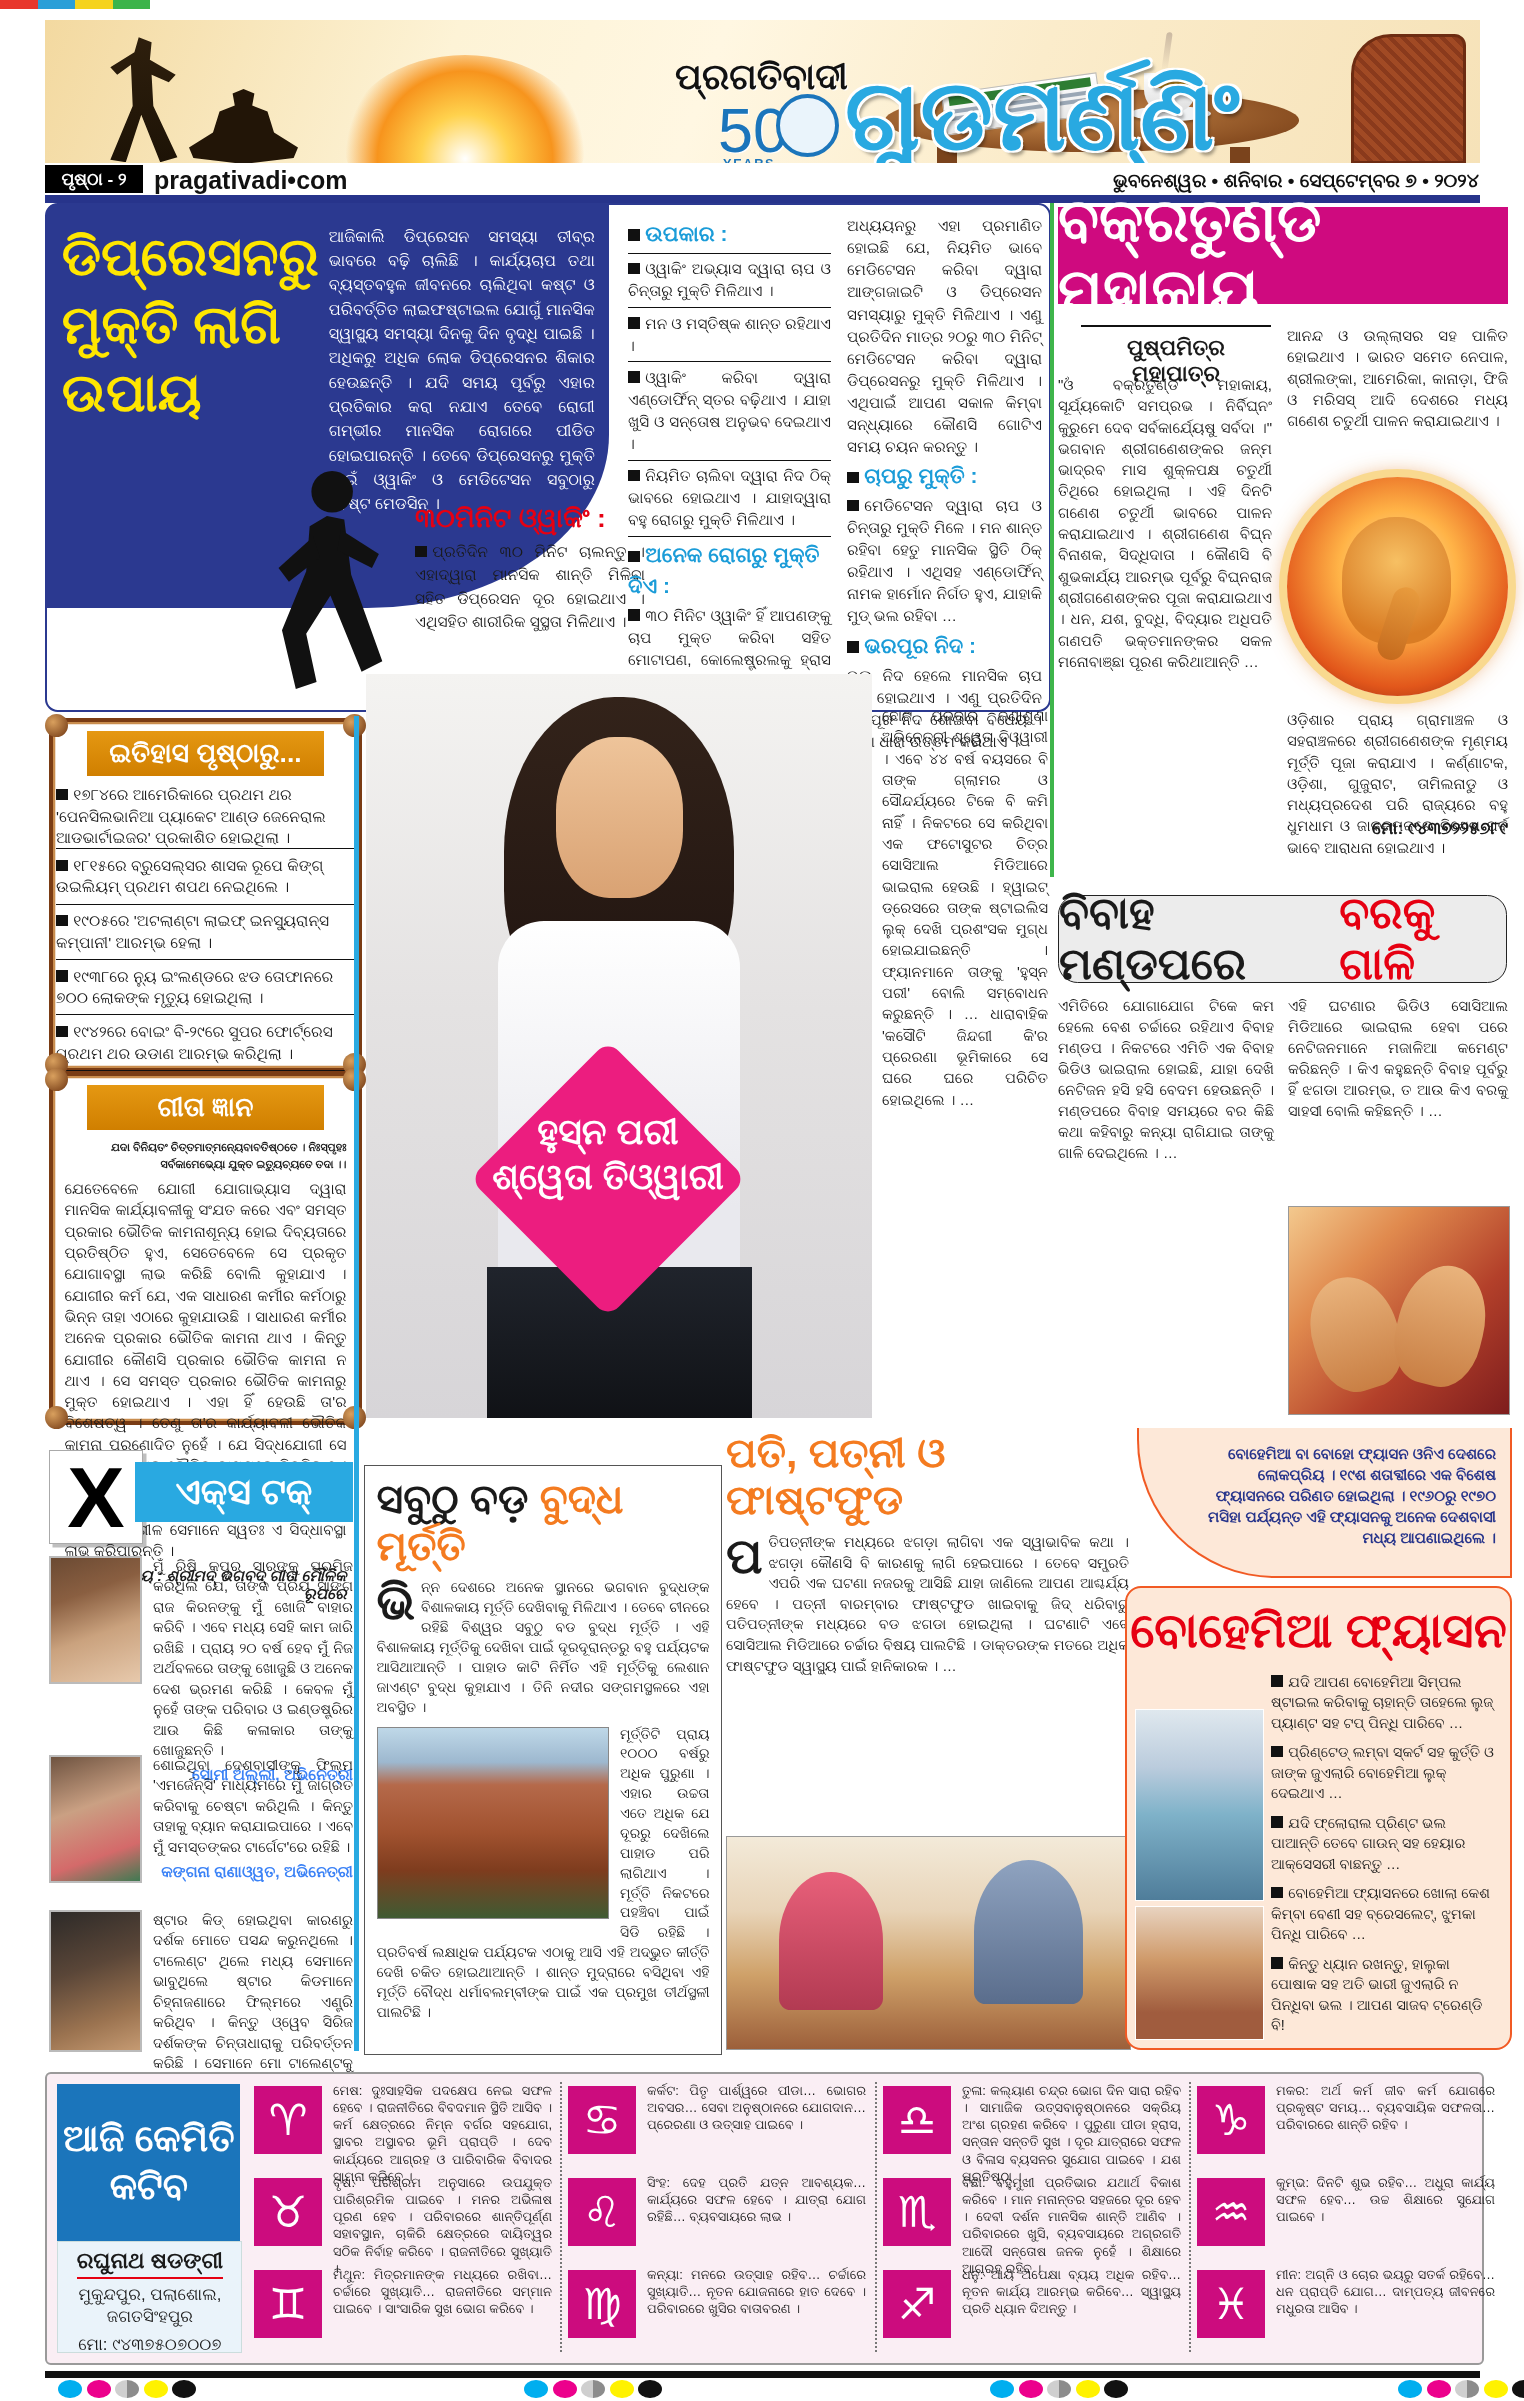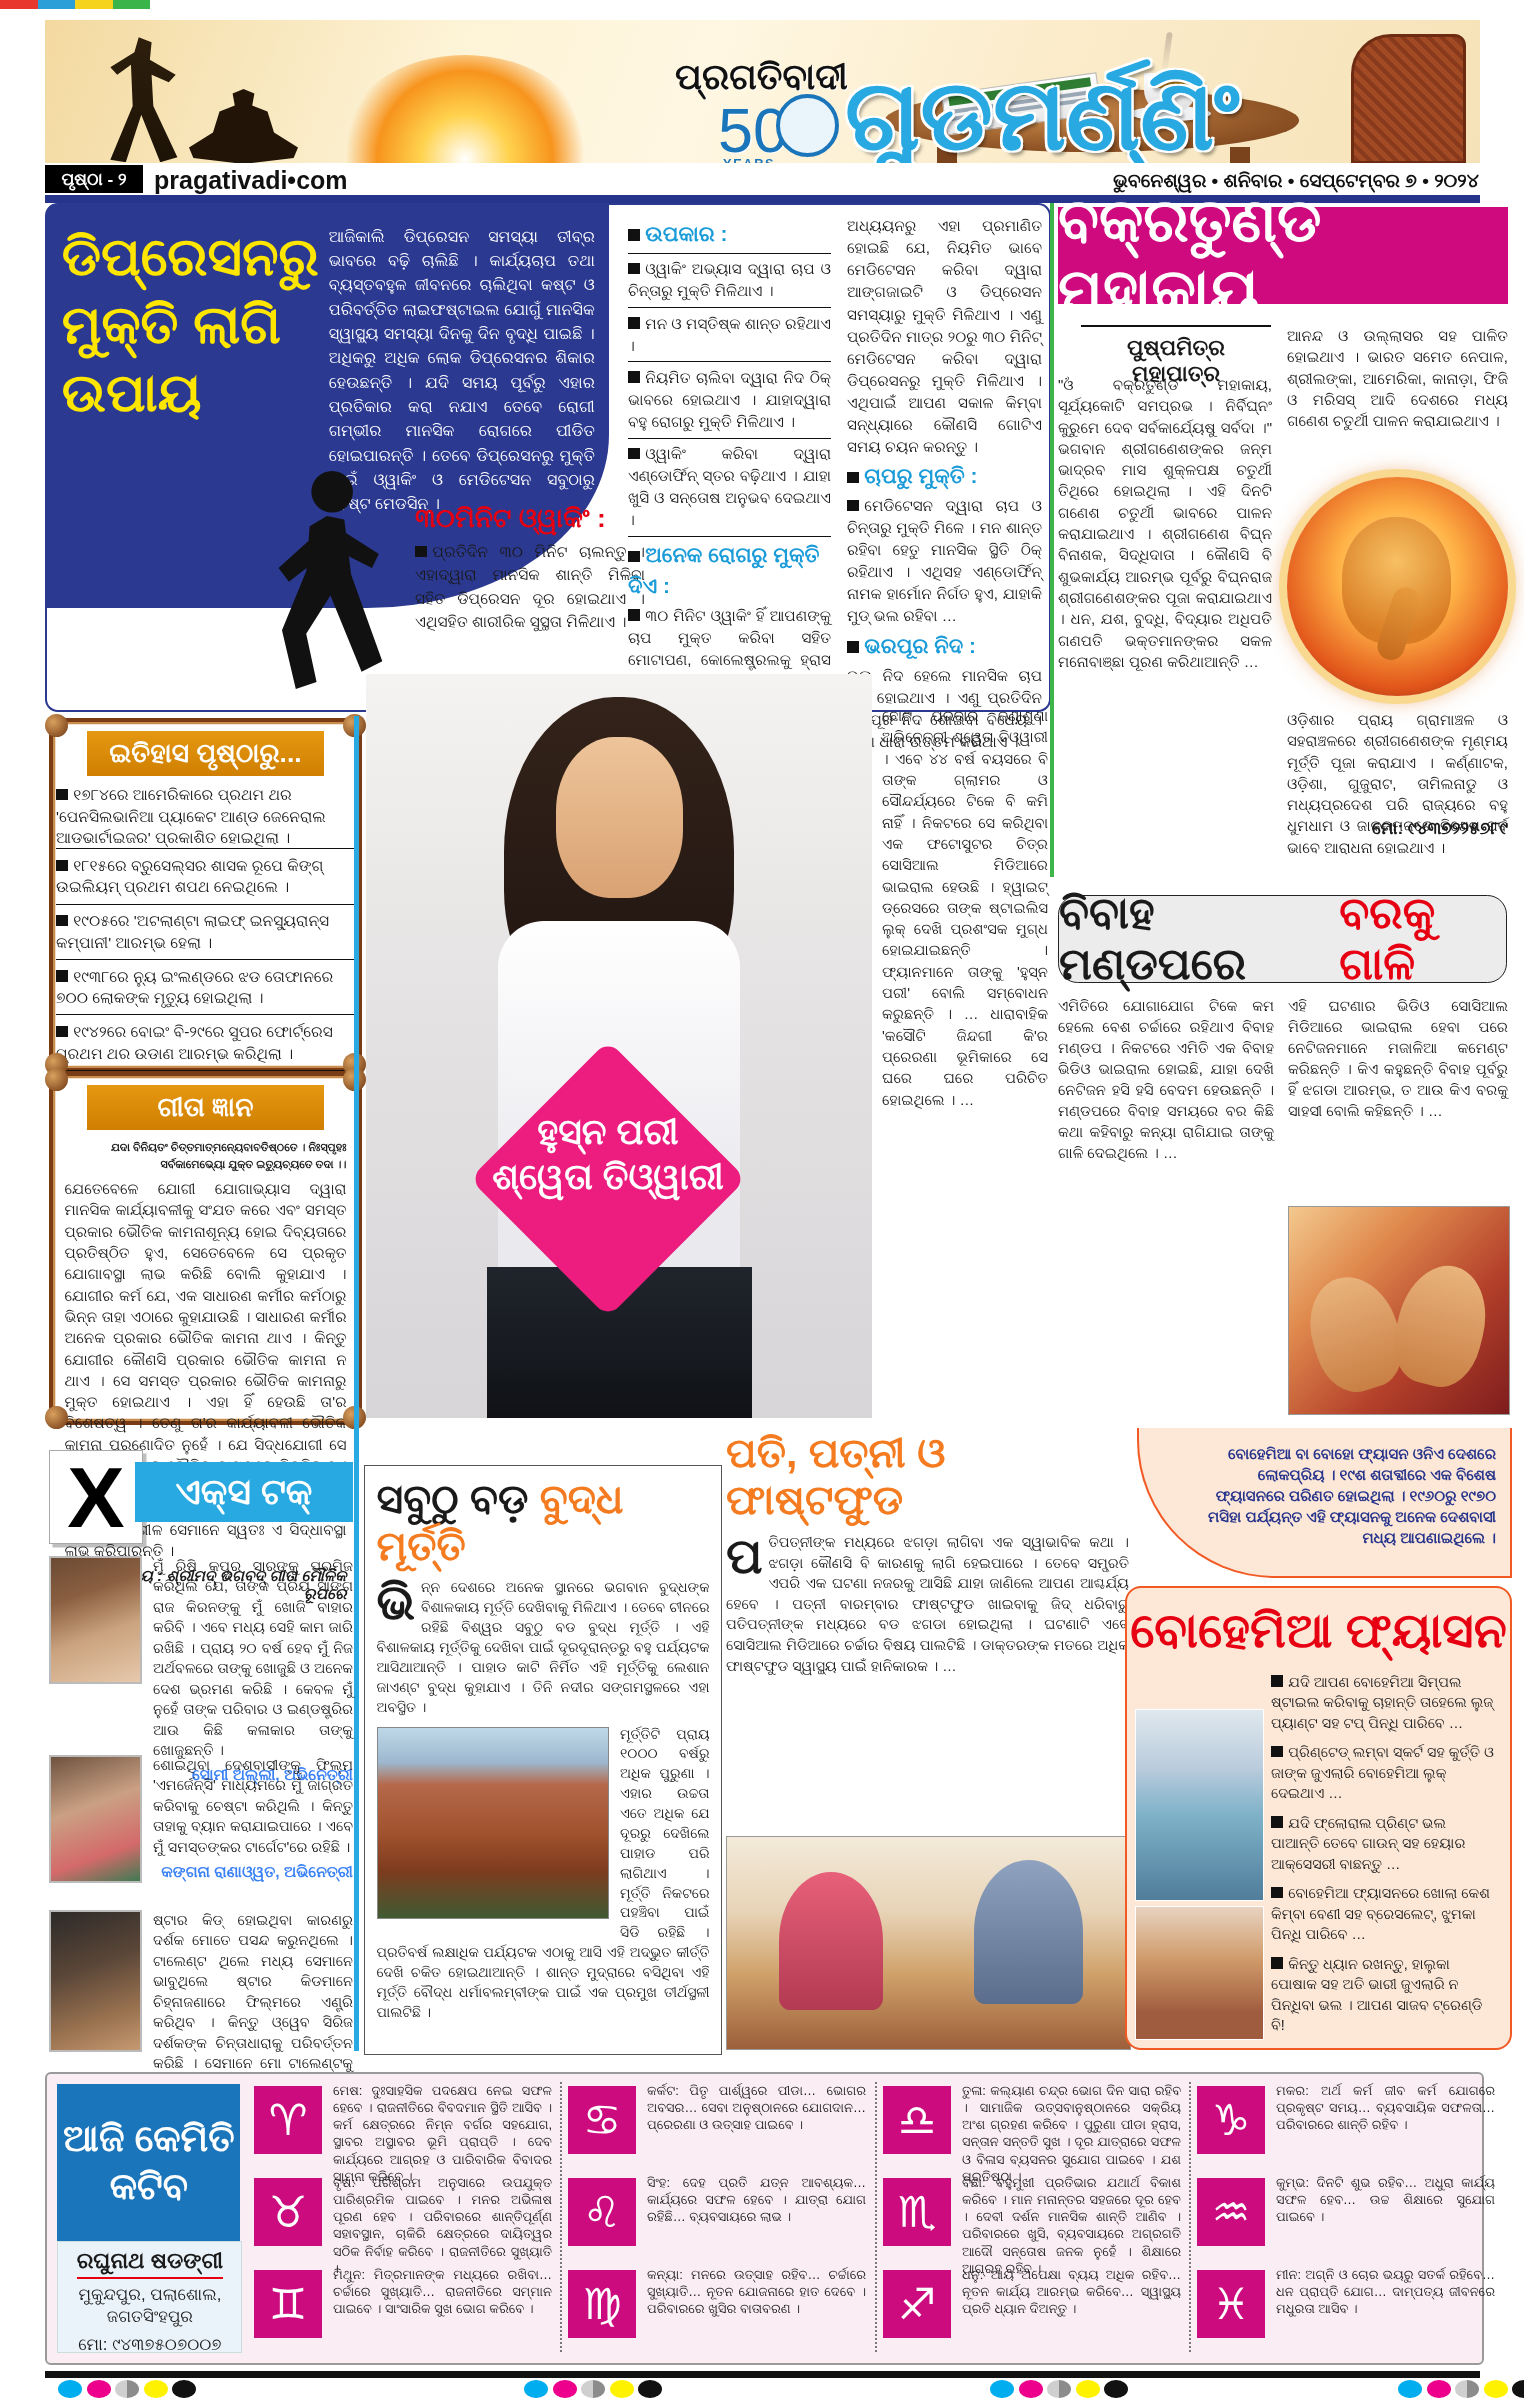--- a/index.html
+++ b/index.html
@@ -232,22 +232,22 @@
       <path d="M60 36 L82 50 L78 58 L58 48 Z" fill="#111"></path>
       <path d="M44 40 L24 58 L30 66 L48 52 Z" fill="#111"></path>
     </svg>
     <div id="dep-walk-h" class="abs">୩୦ମିନିଟ ଓ୍ୱାକିଂ :</div>
     <div id="dep-walk-t" class="abs just"><span class="sq"></span><span>ପ୍ରତିଦିନ ୩୦ ମିନିଟ ଚାଲନ୍ତୁ । ଏହାଦ୍ୱାରା ମାନସିକ ଶାନ୍ତି ମିଳିବା ସହିତ ଡିପ୍ରେସନ ଦୂର ହୋଇଥାଏ । ଏଥିସହିତ ଶାରୀରିକ ସୁସ୍ଥତା ମିଳିଥାଏ ।</span></div>
 
     <div id="dep-colA" class="abs">
       <div class="sub-blue"><span class="sq"></span><span>ଉପକାର :</span></div>
       <div class="bullet just"><span class="sq"></span><span>ଓ୍ୱାକିଂ ଅଭ୍ୟାସ ଦ୍ୱାରା ଚାପ ଓ ଚିନ୍ତାରୁ ମୁକ୍ତି ମିଳିଥାଏ ।</span></div>
       <div class="bullet just"><span class="sq"></span><span>ମନ ଓ ମସ୍ତିଷ୍କ ଶାନ୍ତ ରହିଥାଏ ।</span></div>
+      <div class="bullet just"><span class="sq"></span><span>ଓ୍ୱାକିଂ କରିବା ଦ୍ୱାରା ଏଣ୍ଡୋର୍ଫିନ୍ ସ୍ତର ବଢ଼ିଥାଏ । ଯାହା ଖୁସି ଓ ସନ୍ତୋଷ ଅନୁଭବ ଦେଇଥାଏ ।</span></div>
       <div class="bullet just"><span class="sq"></span><span>ନିୟମିତ ଚାଲିବା ଦ୍ୱାରା ନିଦ ଠିକ୍ ଭାବରେ ହୋଇଥାଏ । ଯାହାଦ୍ୱାରା ବହୁ ରୋଗରୁ ମୁକ୍ତି ମିଳିଥାଏ ।</span></div>
-      <div class="bullet just"><span class="sq"></span><span>ଓ୍ୱାକିଂ କରିବା ଦ୍ୱାରା ଏଣ୍ଡୋର୍ଫିନ୍ ସ୍ତର ବଢ଼ିଥାଏ । ଯାହା ଖୁସି ଓ ସନ୍ତୋଷ ଅନୁଭବ ଦେଇଥାଏ ।</span></div>
       <div class="sub-blue" style="border-top:1.7px solid #111"><span class="sq"></span><span>ଅନେକ ରୋଗରୁ ମୁକ୍ତି ଦିଏ :</span></div>
       <div class="just"><span class="sq"></span><span>୩୦ ମିନିଟ ଓ୍ୱାକିଂ ହିଁ ଆପଣଙ୍କୁ ଚାପ ମୁକ୍ତ କରିବା ସହିତ ମୋଟାପଣ, କୋଲେଷ୍ଟ୍ରଲକୁ ହ୍ରାସ କରିଥାଏ । ଏହା ହୃଦରୋଗ ଆଶଙ୍କା ମଧ୍ୟ କମାଇଥାଏ …</span></div>
     </div>
 
     <div id="dep-colB" class="abs">
       <div class="just">ଅଧ୍ୟୟନରୁ ଏହା ପ୍ରମାଣିତ ହୋଇଛି ଯେ, ନିୟମିତ ଭାବେ ମେଡିଟେସନ କରିବା ଦ୍ୱାରା ଆଙ୍ଗଜାଇଟି ଓ ଡିପ୍ରେସନ ସମସ୍ୟାରୁ ମୁକ୍ତି ମିଳିଥାଏ । ଏଣୁ ପ୍ରତିଦିନ ମାତ୍ର ୨୦ରୁ ୩୦ ମିନିଟ୍ ମେଡିଟେସନ କରିବା ଦ୍ୱାରା ଡିପ୍ରେସନରୁ ମୁକ୍ତି ମିଳିଥାଏ । ଏଥିପାଇଁ ଆପଣ ସକାଳ କିମ୍ବା ସନ୍ଧ୍ୟାରେ କୌଣସି ଗୋଟିଏ ସମୟ ଚୟନ କରନ୍ତୁ ।</div>
       <div class="sub-blue"><span class="sq"></span><span>ଚାପରୁ ମୁକ୍ତି :</span></div>
       <div class="just hair" style="border-top:none"><span class="sq"></span><span>ମେଡିଟେସନ ଦ୍ୱାରା ଚାପ ଓ ଚିନ୍ତାରୁ ମୁକ୍ତି ମିଳେ । ମନ ଶାନ୍ତ ରହିବା ହେତୁ ମାନସିକ ସ୍ଥିତି ଠିକ୍ ରହିଥାଏ । ଏଥିସହ ଏଣ୍ଡୋର୍ଫିନ୍ ନାମକ ହାର୍ମୋନ ନିର୍ଗତ ହୁଏ, ଯାହାକି ମୁଡ୍ ଭଲ ରହିବା …</span></div>
       <div class="sub-blue"><span class="sq"></span><span>ଭରପୂର ନିଦ :</span></div>
       <div class="just"><span>ଭଲ ନିଦ ହେଲେ ମାନସିକ ଚାପ ଦୂର ହୋଇଥାଏ । ଏଣୁ ପ୍ରତିଦିନ ଭରପୂର ନିଦ ଶୋଇବା ବିଧେୟ । ଯାହା ଧାରା ଉତ୍ତମ କରିଥାଏ ।</span></div>

